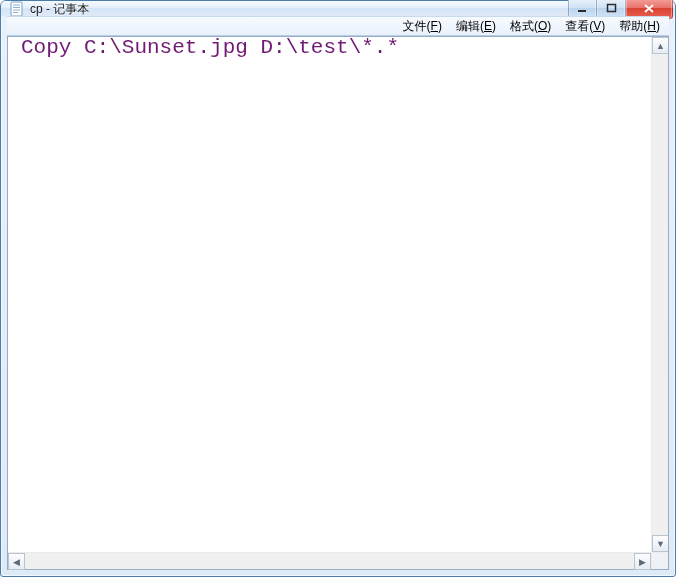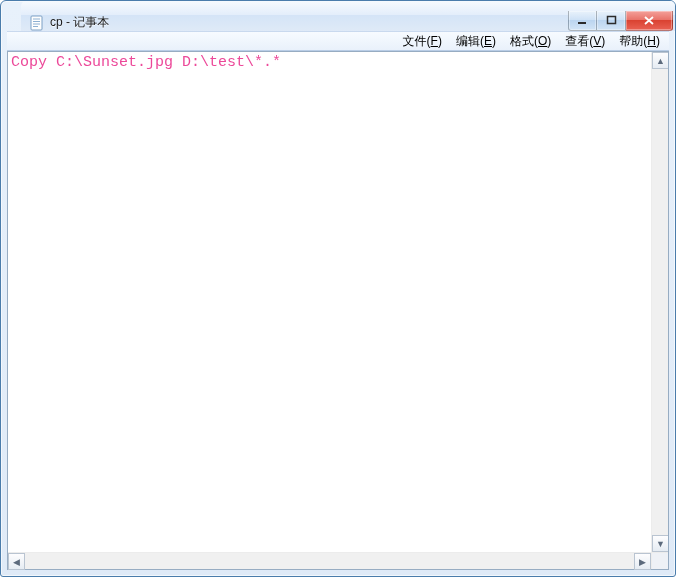--- a/index.html
+++ b/index.html
@@ -12,26 +12,25 @@
   }
   .window {
     width: 676px; height: 577px;
     border: 1px solid #4a7cab;
     background: linear-gradient(to bottom, #e8f1fb 0%, #dfeaf7 100%);
     border-radius: 6px 6px 3px 3px;
     display: flex; flex-direction: column;
     box-shadow: inset 0 0 0 1px rgba(255,255,255,0.6);
   }
   .titlebar {
-    height: 30px;
-    display: flex; align-items: flex-end;
+    height: 15px;
+    display: flex; align-items: flex-start;
     padding: 0 2px 0 8px;
     background: linear-gradient(to bottom, #f6fafe 0%, #e4eefb 45%, #d4e4f7 46%, #dfeaf7 100%);
     border-radius: 5px 5px 0 0;
-    margin-left: 20px;
   }
   .titlebar .icon {
     width: 16px; height: 16px;
     margin-right: 5px;
     flex-shrink: 0;
   }
   .titlebar .title {
     flex: 1;
     color: #1a1a1a;
     font-size: 12px;
@@ -87,25 +86,25 @@
     background: #fff;
     display: flex; flex-direction: column;
     position: relative;
   }
   .editor-wrap { flex: 1; display: flex; overflow: hidden; }
   .editor {
     flex: 1;
     border: none;
     resize: none;
     outline: none;
-    padding: 2px 3px;
+    padding: 2px 13px;
     font-family: "SimSun", "NSimSun", "Courier New", monospace;
-    font-size: 15px;
+    font-size: 21px;
     line-height: 18px;
-    color: #ec4899;
+    color: #701a75;
     white-space: pre;
     overflow: hidden;
   }
   .scroll-v {
     width: 17px;
     background: #f0f0f0;
     border-left: 1px solid #ececec;
     display: flex; flex-direction: column;
   }
   .scroll-h-row { height: 17px; display: flex; }

